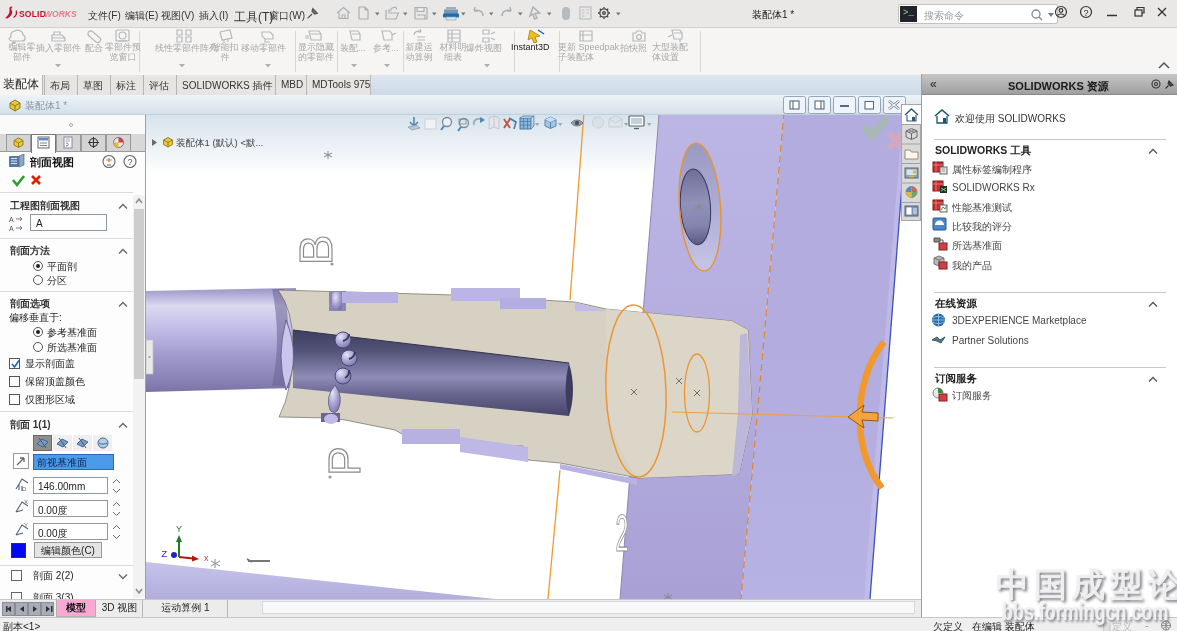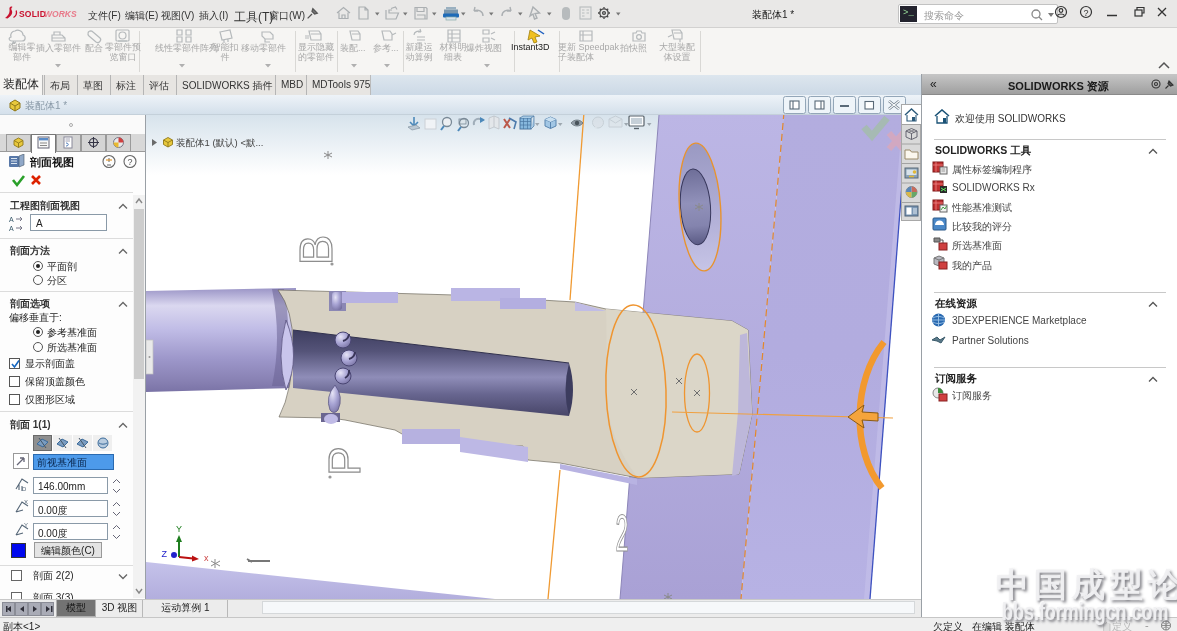--- a/index.html
+++ b/index.html
@@ -150,21 +150,21 @@
  <div class="tx" style="left:241px;top:14px">移动零部件</div>
  <div class="tx" style="left:292px;top:14px;width:48px;text-align:center;line-height:10px">显示隐藏<br>的零部件</div>
  <div class="tx" style="left:340px;top:14px">装配...</div>
  <div class="tx" style="left:373px;top:14px">参考...</div>
  <div class="tx" style="left:404px;top:14px;width:30px;text-align:center;line-height:10px">新建运<br>动算例</div>
  <div class="tx" style="left:437px;top:14px;width:32px;text-align:center;line-height:10px">材料明<br>细表</div>
  <div class="tx" style="left:466px;top:14px">爆炸视图</div>
  <div class="tx" style="left:511px;top:14px;color:#222">Instant3D</div>
  <div class="tx" style="left:558px;top:14px;width:64px;text-align:left;line-height:10px">更新 Speedpak<br>子装配体</div>
  <div class="tx" style="left:620px;top:14px">拍快照</div>
- <div class="tx" style="left:652px;top:14px;width:50px;text-align:center;line-height:10px">大型装配<br>体设置</div>
+ <div class="tx" style="left:652px;top:14px;width:50px;line-height:10px">大型装配<br>体设置</div>
 </div>
 <svg class="abs" style="left:1155px;top:60px" width="18" height="12" viewBox="0 0 18 12">
     <path d="M4 8 L9 3 L14 8" stroke="#555" fill="none" stroke-width="1.5"></path>
   </svg>
 
 <div class="abs" style="left:0;top:95px;width:921px;height:20px;background:linear-gradient(#eef3f8,#d4e0eb);border-bottom:1px solid #c4d0da">
  <svg class="abs" style="left:8px;top:3px" width="14" height="14" viewBox="0 0 14 14">
       <path d="M2 5 L7 2 L12 5 L12 10 L7 13 L2 10 Z" fill="#e8c83c" stroke="#907818" stroke-width="1"></path>
       <path d="M2 5 L7 8 L12 5 M7 8 L7 13" stroke="#907818" fill="none" stroke-width="1"></path>
     </svg>
@@ -728,21 +728,21 @@
         <rect x="26.5" y="0.5" width="12" height="13"></rect>
         <rect x="39.5" y="0.5" width="12" height="13"></rect>
       </g>
   <g fill="#30303a">
         <path d="M9 4 l0 6 -4 -3 z M4 4 l1.5 0 0 6 -1.5 0 z"></path>
         <path d="M22 4 l0 6 -4 -3 z"></path>
         <path d="M31 4 l0 6 4 -3 z"></path>
         <path d="M44 4 l0 6 4 -3 z M49 4 l1.5 0 0 6 -1.5 0 z"></path>
       </g>
  </svg>
- <div class="abs" style="left:56px;top:0;width:40px;height:17px;background:#737373;border:1px solid #b0b0b0;border-top:none;font-size:10px;text-align:center;line-height:16px;color:#111;font-weight:normal">模型</div>
+ <div class="abs" style="left:56px;top:0;width:40px;height:17px;background:#f9a8d4;border:1px solid #b0b0b0;border-top:none;font-size:10px;text-align:center;line-height:16px;color:#111;font-weight:bold">模型</div>
  <div class="abs" style="left:97px;top:0;width:46px;height:17px;border-right:1px solid #b8b8b8;font-size:10px;text-align:center;line-height:16px;color:#222">3D 视图</div>
  <div class="abs" style="left:144px;top:0;width:84px;height:17px;border-right:1px solid #b8b8b8;font-size:10px;text-align:center;line-height:16px;color:#222">运动算例 1</div>
  <div class="abs" style="left:262px;top:1px;width:653px;height:13px;background:#f6f8fa;border:1px solid #d5d8da"></div>
 </div>
 
 <div class="abs" style="left:0;top:617px;width:1177px;height:14px;background:#efefef;border-top:1px solid #c6c6c6">
  <div class="tx" style="left:3px;top:2px;font-size:10px;color:#222">副本&lt;1&gt;</div>
  <div class="tx" style="left:933px;top:2px;font-size:10px;color:#222">欠定义</div>
  <div class="tx" style="left:972px;top:2px;font-size:10px;color:#222">在编辑 装配体</div>
  <div class="tx" style="left:1102px;top:2px;font-size:10px;color:#b8b8b8">自定义</div>

